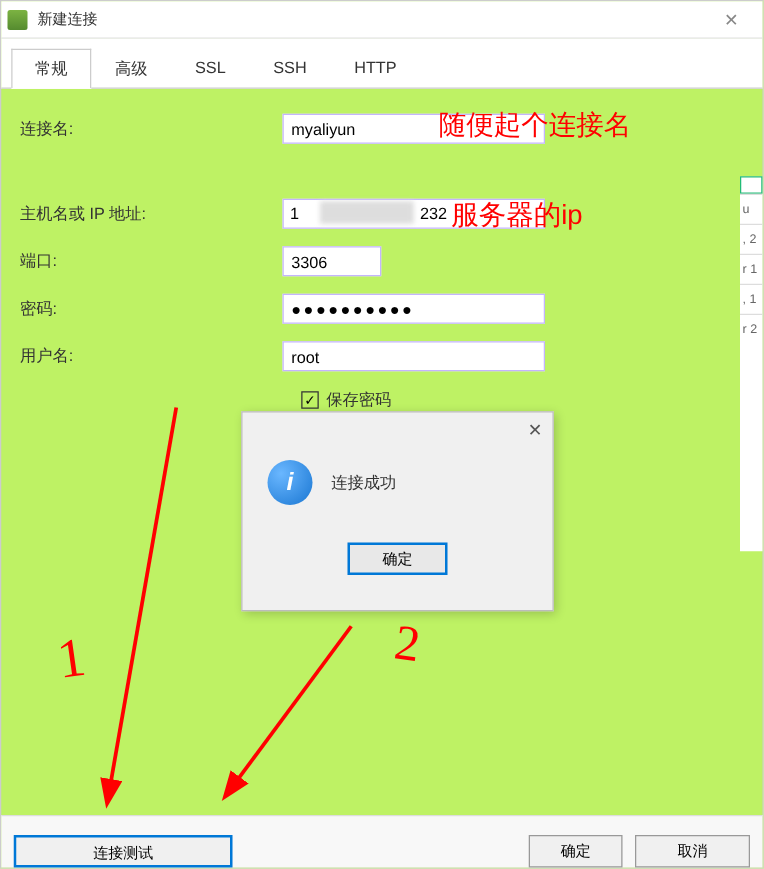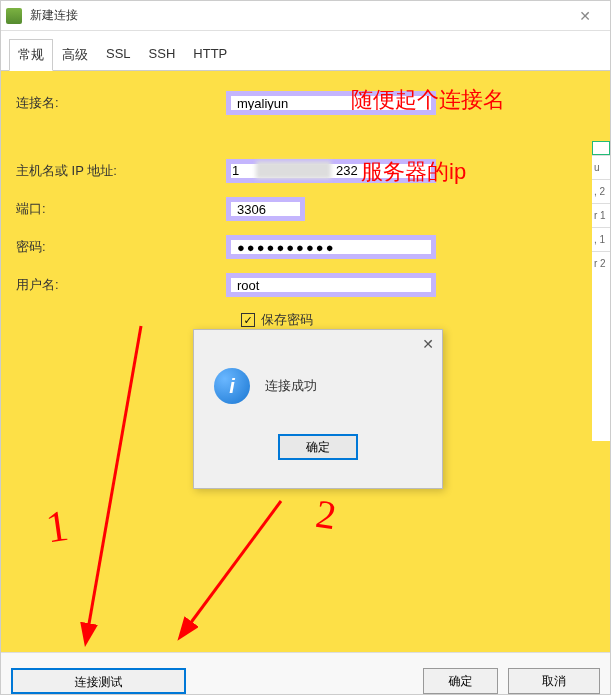--- a/index.html
+++ b/index.html
@@ -12,21 +12,21 @@
       background: #fff;
       width: 611px;
       height: 695px;
       position: relative;
       overflow: hidden;
     }
     .window {
       width: 611px;
       height: 695px;
       position: relative;
-      background: #fde047;
+      background: #bef264;
       border: 1px solid #ccc;
     }
     .titlebar {
       height: 30px;
       background: #fff;
       display: flex;
       align-items: center;
       padding: 0 5px;
       border-bottom: 1px solid #e0e0e0;
     }
@@ -51,21 +51,21 @@
       color: #888;
       cursor: pointer;
     }
     .tabs {
       display: flex;
       padding: 8px 8px 0 8px;
       background: #fff;
       border-bottom: 1px solid #ccc;
     }
     .tab {
-      padding: 6px 8px;
+      padding: 6px 18px;
       font-size: 13px;
       color: #333;
       cursor: pointer;
       border: 1px solid transparent;
       border-bottom: none;
       position: relative;
     }
     .tab.active {
       border: 1px solid #ccc;
       border-bottom: 1px solid #fff;
@@ -80,21 +80,21 @@
       display: flex;
       align-items: center;
       margin-bottom: 14px;
     }
     .form-label {
       width: 210px;
       font-size: 13px;
       color: #333;
     }
     .form-input {
-      border: 5px solid #c4b5fd;
+      border: 1px solid #c4b5fd;
       padding: 3px 6px;
       font-size: 13px;
       height: 24px;
     }
     .input-conn {
       width: 210px;
     }
     .input-host {
       width: 210px;
       background: #fff;

